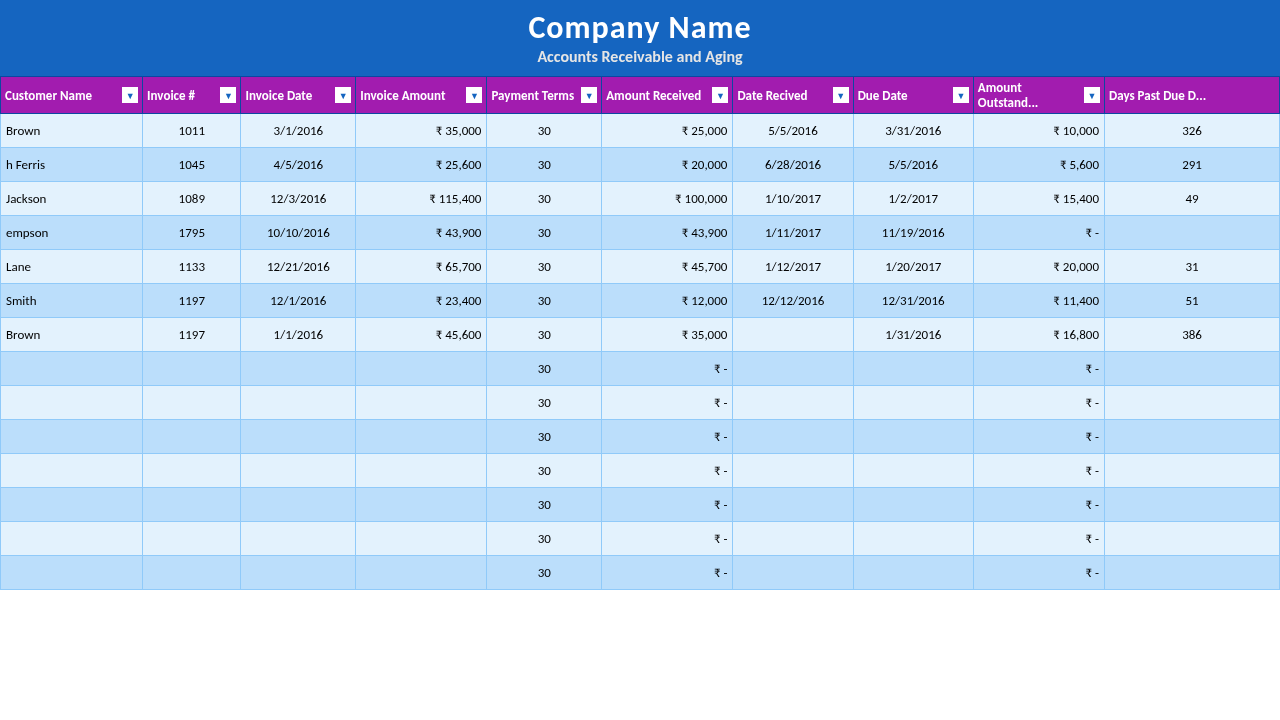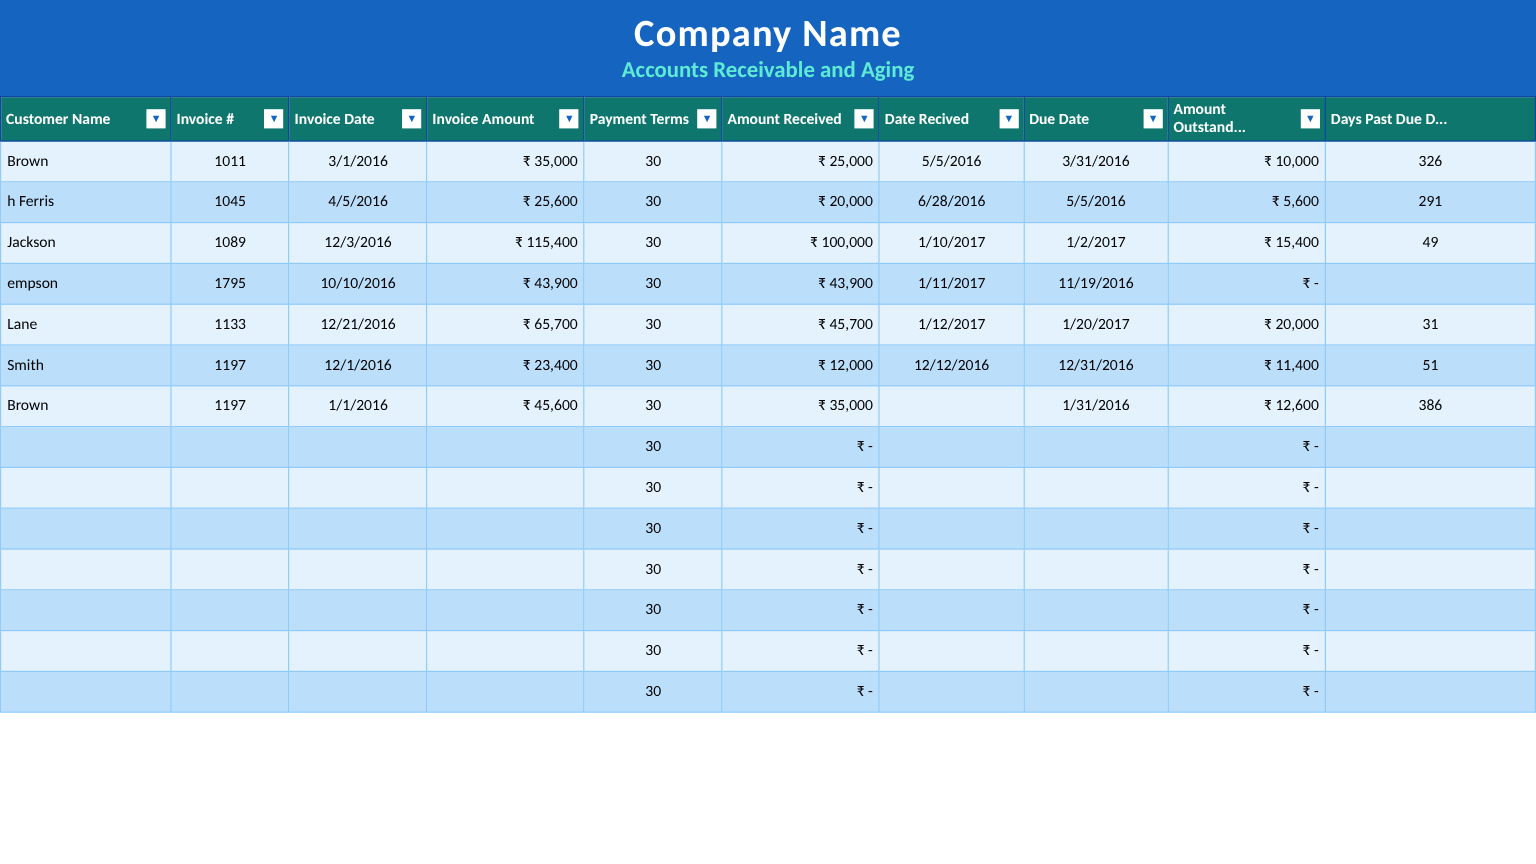--- a/index.html
+++ b/index.html
@@ -15,36 +15,36 @@
       text-align: center;
       padding: 8px 0 4px 0;
     }
     .company-name {
       color: #fff;
       font-size: 32px;
       font-weight: bold;
       letter-spacing: 1px;
     }
     .subtitle {
-      color: #5eead4;
-      font-size: 19px;
+      color: #e5e5e5;
+      font-size: 16px;
       font-weight: bold;
       padding-bottom: 6px;
     }
     .table-wrapper {
       overflow: hidden;
       width: 1280px;
     }
     table {
       border-collapse: collapse;
       width: 100%;
       table-layout: fixed;
     }
     th {
-      background: #0f766e;
+      background: #a21caf;
       color: #fff;
       font-size: 13px;
       font-weight: bold;
       border: 1px solid #0d47a1;
       vertical-align: middle;
       padding: 3px 4px;
       text-align: center;
     }
     th .col-header-inner {
       display: flex;
@@ -235,21 +235,21 @@
         </tr>
         <tr>
           <td class="name">Brown</td>
           <td class="num">1197</td>
           <td class="date-val">1/1/2016</td>
           <td class="amount">₹   45,600</td>
           <td class="terms">30</td>
           <td class="amount">₹   35,000</td>
           <td class="date-val"></td>
           <td class="date-val">1/31/2016</td>
-          <td class="amount">₹  12,600</td>
+          <td class="amount">₹  16,800</td>
           <td class="num">386</td>
         </tr>
         <tr>
           <td class="name"></td>
           <td class="num"></td>
           <td class="date-val"></td>
           <td class="amount"></td>
           <td class="terms">30</td>
           <td class="amount">₹        -</td>
           <td class="date-val"></td>

